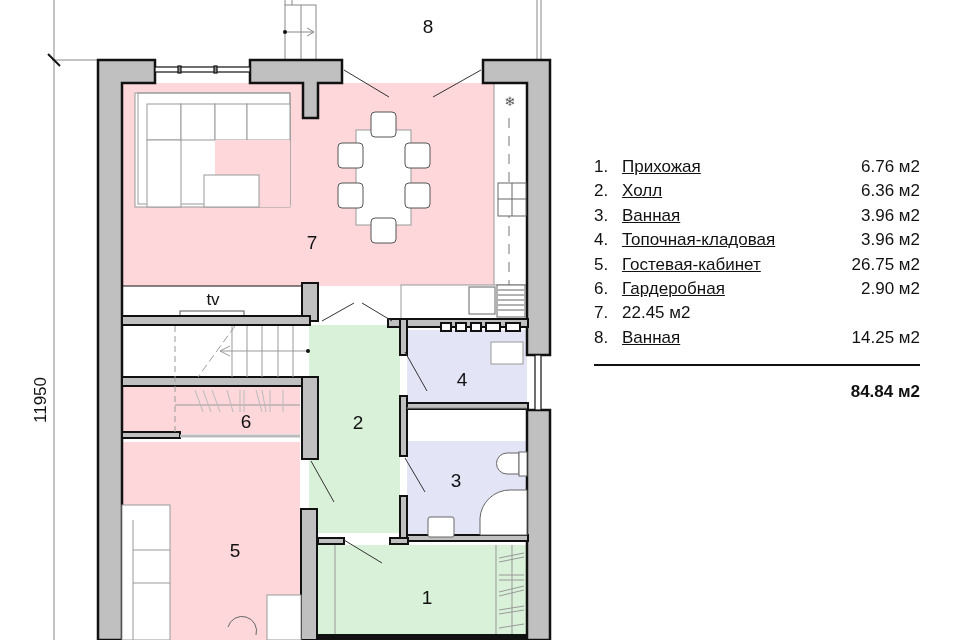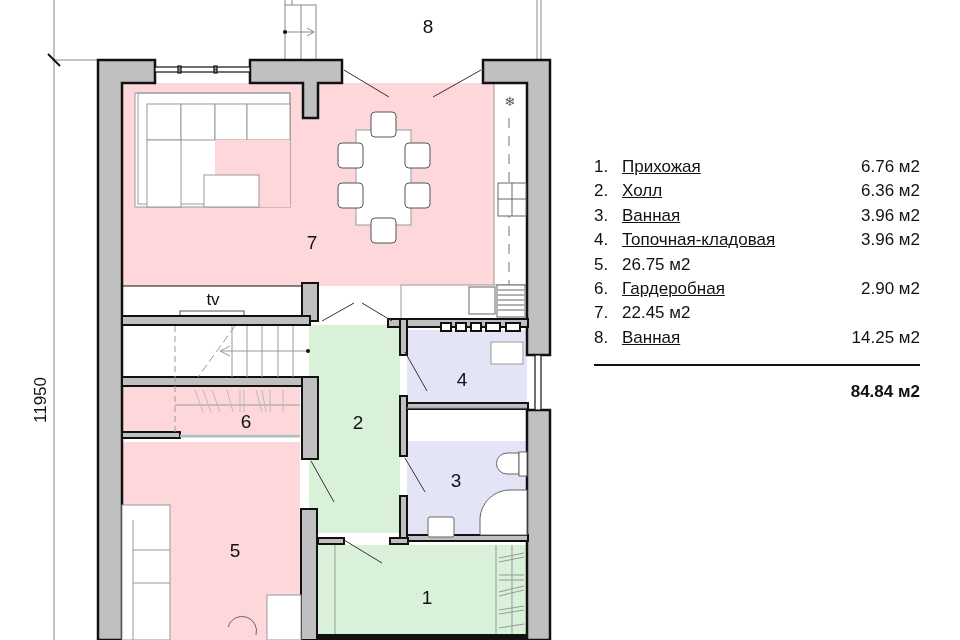--- a/index.html
+++ b/index.html
@@ -237,20 +237,21 @@
     <span class="legend-name">Ванная</span>
     <span class="legend-area">3.96 м2</span>
   </div>
   <div class="legend-row">
     <span class="legend-num">4.</span>
     <span class="legend-name">Топочная-кладовая</span>
     <span class="legend-area">3.96 м2</span>
   </div>
   <div class="legend-row">
     <span class="legend-num">5.</span>
+    <span class="legend-name">Гостевая-кабинет</span>
     <span class="legend-area">26.75 м2</span>
   </div>
   <div class="legend-row">
     <span class="legend-num">6.</span>
     <span class="legend-name">Гардеробная</span>
     <span class="legend-area">2.90 м2</span>
   </div>
   <div class="legend-row">
     <span class="legend-num">7.</span>
     <span class="legend-area">22.45 м2</span>

